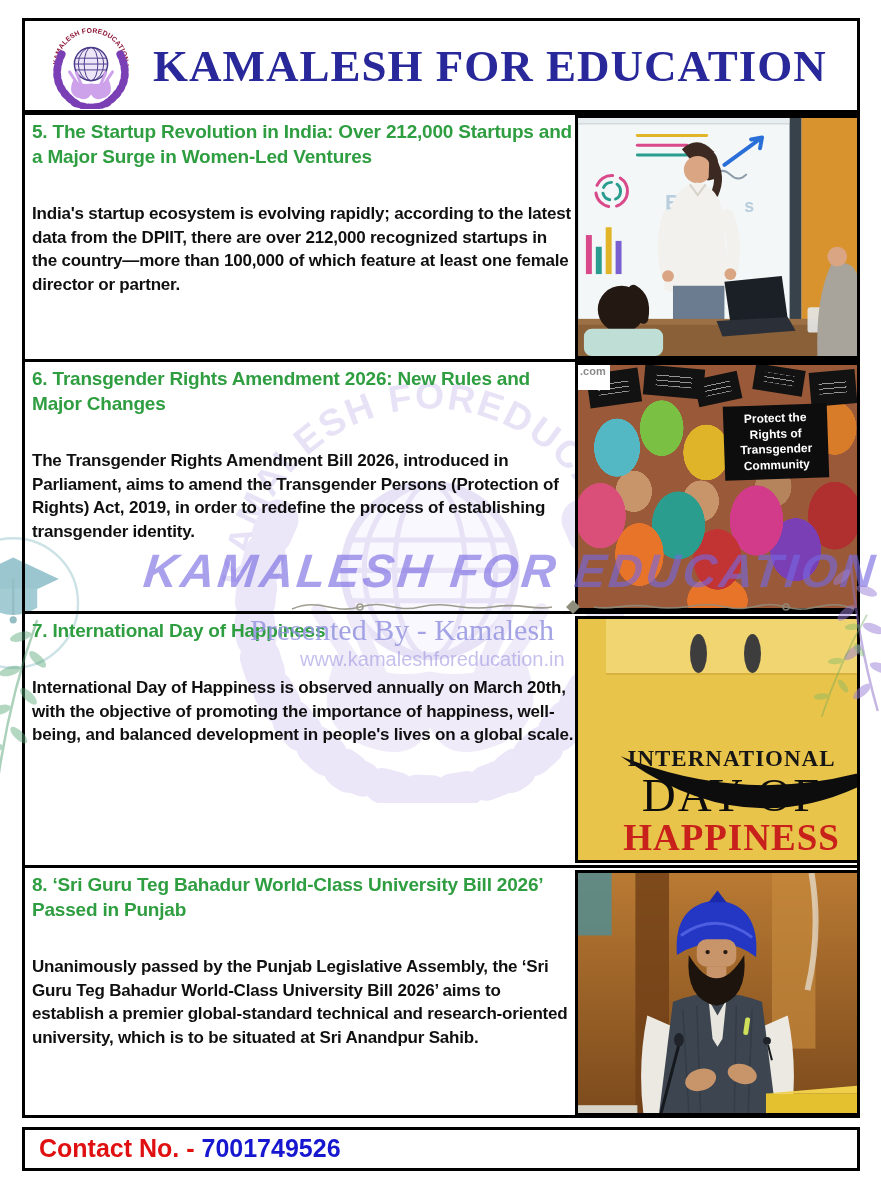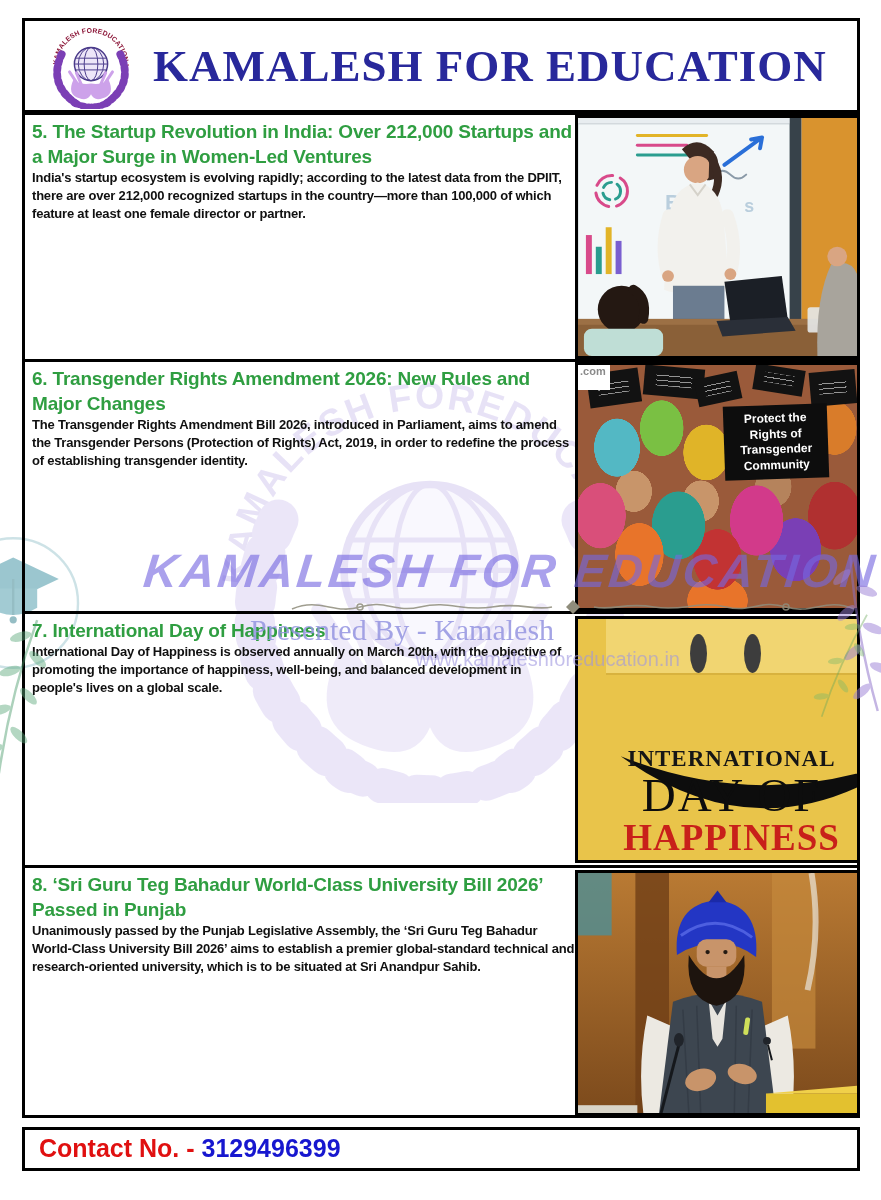--- a/index.html
+++ b/index.html
@@ -9,21 +9,21 @@
   
   .box{position:absolute;left:22px;width:838px;border:3px solid #000;box-sizing:border-box;background:transparent;}
   .header-box{top:18px;height:95px;display:flex;align-items:center;z-index:2;background:#fff;}
   .logo-svg{width:112px;height:86px;margin-left:10px;flex:0 0 auto;}
   .page-title{font-family:"Liberation Serif",serif;font-weight:bold;font-size:45px;color:#28289B;
               letter-spacing:1px;margin-left:6px;white-space:nowrap;}
 
   .sec{z-index:2;}
   .sec-text{position:absolute;left:0;top:0;width:556px;padding:4px 6px 0 7px;box-sizing:border-box;}
   .headline{color:#2F9E41;font-size:19px;font-weight:bold;line-height:1.32;letter-spacing:-0.2px;}
-  .body-text{color:#101010;font-size:13px;font-weight:bold;line-height:1.38;letter-spacing:-0.2px;}
+  .body-text{color:#101010;font-size:17px;font-weight:bold;line-height:1.38;letter-spacing:-0.2px;margin-top:33px;}
   .sec-img{position:absolute;right:-3px;border:3px solid #000;box-sizing:border-box;width:285px;
            overflow:hidden;background:#fff;}
   .sec-img svg{display:block;width:100%;height:100%;}
 
   #sec5{top:112px;height:250px;}
   #sec6{top:359px;height:255px;}
   #sec7{top:611px;height:257px;}
   #sec8{top:865px;height:253px;}
   #img5{top:0;height:244px;}
   #img6{top:0;height:249px;}
@@ -77,21 +77,21 @@
   .poster-l3{font-weight:bold;font-size:37px;color:#C8201A;letter-spacing:1px;line-height:1.0;}
 
   
   .wm-under{position:absolute;z-index:1;pointer-events:none;}
   .wm-over{position:absolute;z-index:5;pointer-events:none;}
   .wm-bigtext{left:144px;top:543px;font-weight:bold;font-style:italic;font-size:47px;
       letter-spacing:3px;color:rgba(118,104,224,0.62);white-space:nowrap;transform:skewX(-6deg);}
   .wm-flourish{left:290px;top:597px;width:566px;height:20px;}
   .wm-presented{left:250px;top:613px;width:420px;font-family:"Liberation Serif",serif;
       font-size:30px;color:rgba(148,148,224,0.85);white-space:nowrap;}
-  .wm-site{left:300px;top:648px;width:380px;text-align:right;font-size:20px;
+  .wm-site{left:300px;top:648px;width:380px;text-align:left;font-size:20px;
       color:rgba(158,150,224,0.6);white-space:nowrap;}
   .wm-centerlogo{left:150px;top:358px;width:560px;height:445px;opacity:0.32;}
   .wm-cap{left:-30px;top:528px;width:120px;height:150px;opacity:0.5;}
   .branch{width:62px;height:170px;}
 </style>
 </head>
 <body>
 
 <div class="page">
 
@@ -278,21 +278,21 @@
         <circle cx="191" cy="172" r="4" fill="#20242a"></circle>
         <path d="M190,226 h92 v20 h-92z" fill="#e3c12f"></path>
         <path d="M190,226 l92,-8 v8 h-92z" fill="#f0d04a"></path>
         <rect x="0" y="238" width="60" height="8" fill="#d8d4c8"></rect>
       </svg>
     </div>
   </div>
 
   <div class="box contact-box">
     <div class="contact-line">
-      <span class="contact-label">Contact No. - </span><span class="contact-number">3129496399</span>
+      <span class="contact-label">Contact No. - </span><span class="contact-number">7001749526</span>
     </div>
   </div>
 
   <div class="wm-over wm-bigtext">KAMALESH FOR EDUCATION</div>
 
   <svg class="wm-over wm-flourish" viewBox="0 0 566 20">
     <g stroke="#8f8d7c" fill="none" stroke-width="1.6" opacity=".85">
       <path d="M2,12 C30,0 44,18 70,10 C96,2 104,16 130,10 C160,3 172,15 202,10 C232,5 242,14 262,10"></path>
       <path d="M564,12 C536,0 522,18 496,10 C470,2 462,16 436,10 C406,3 394,15 364,10 C334,5 324,14 304,10"></path>
       <circle cx="70" cy="10" r="3"></circle>

